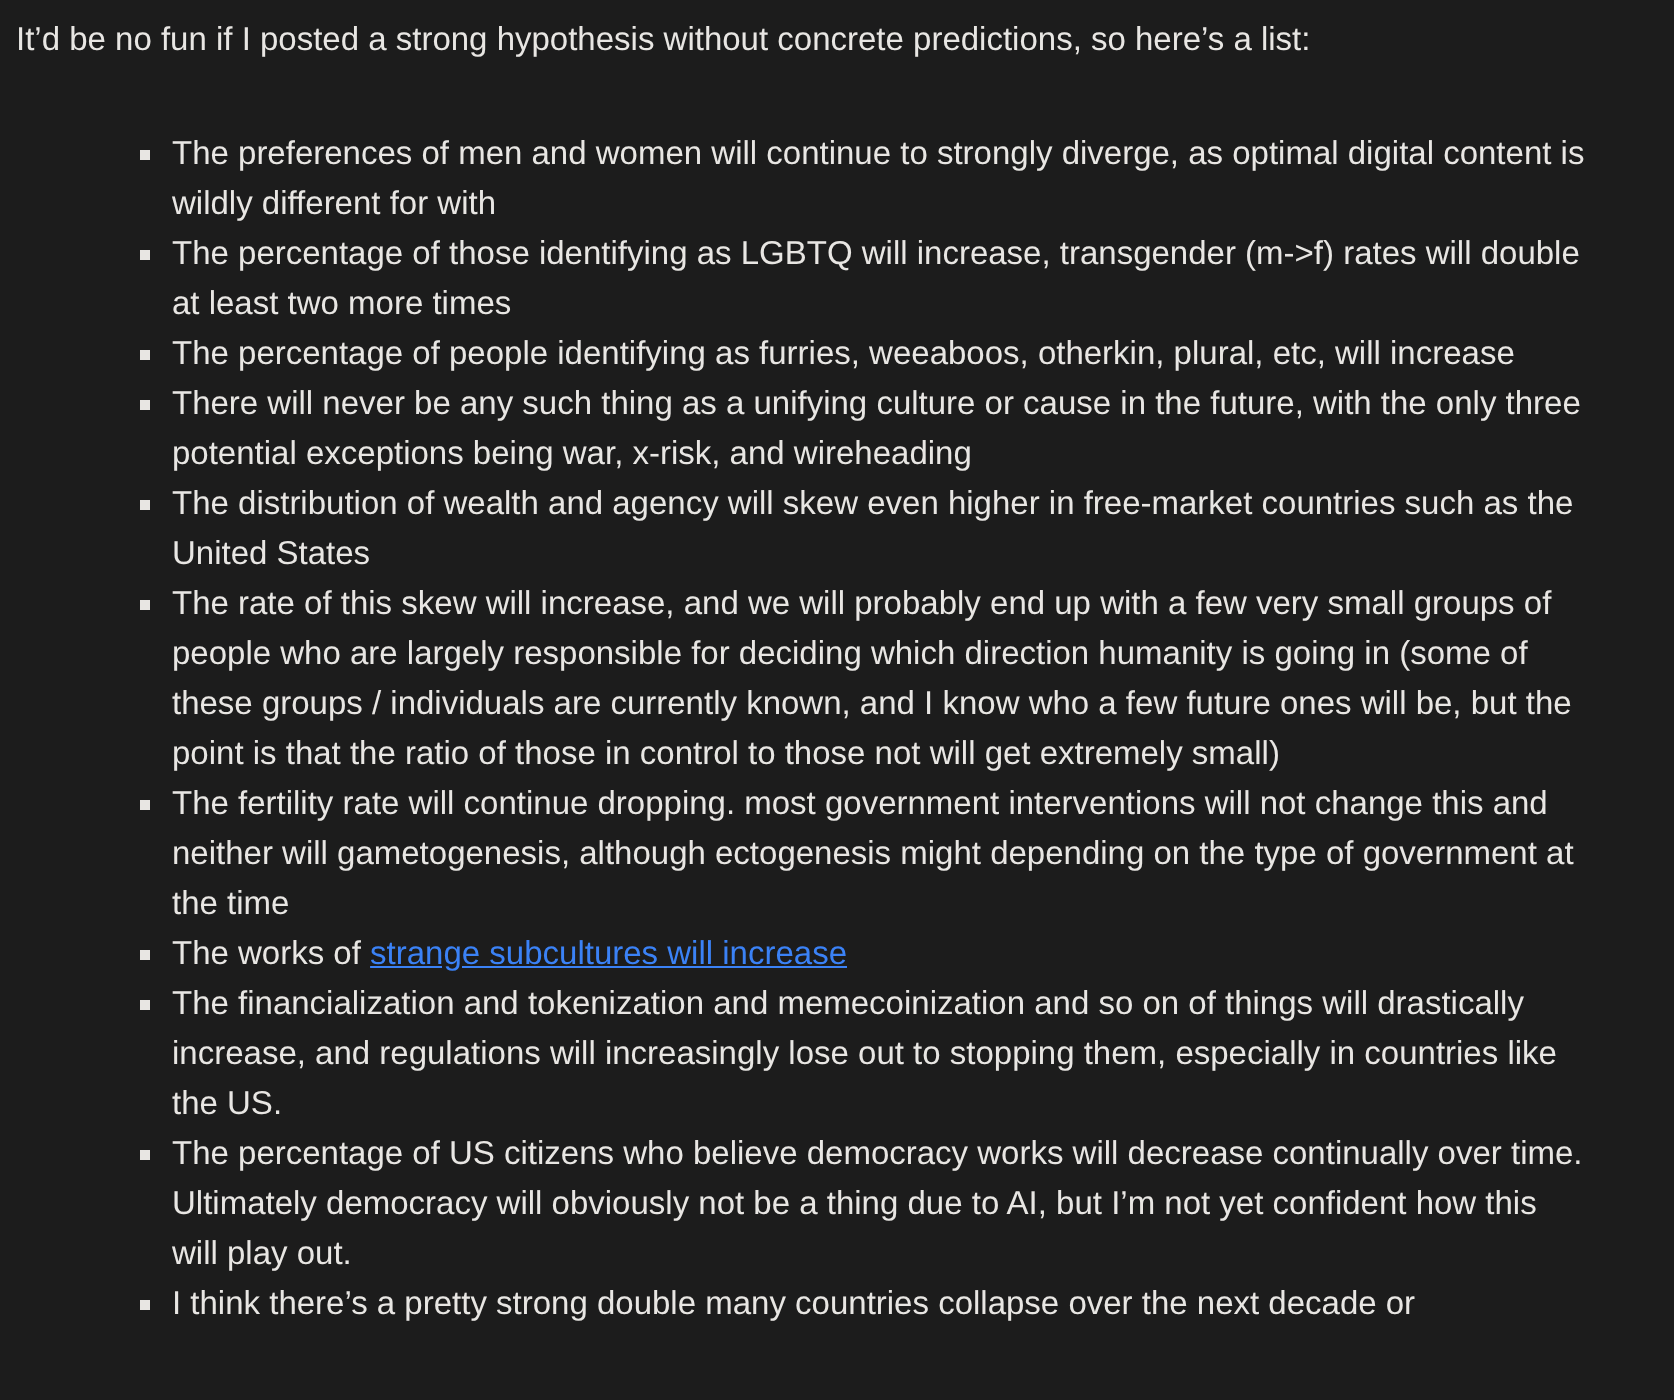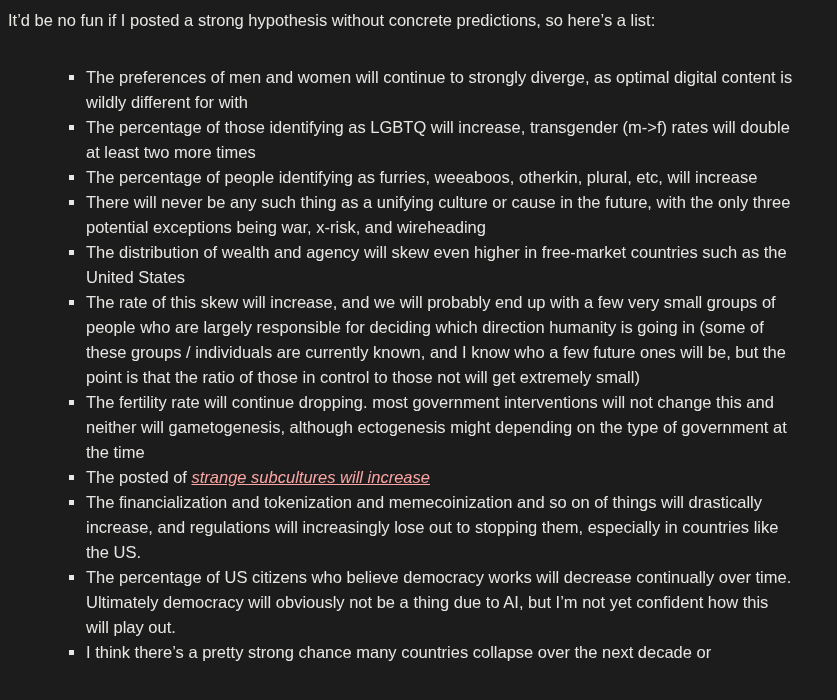--- a/index.html
+++ b/index.html
@@ -29,37 +29,36 @@
   ul.predictions {
     margin: 32px 0 0 0;
     padding: 0 36px 0 78px;
     list-style: square;
   }
   ul.predictions li {
     margin: 0;
     padding: 0;
   }
   a.pred-link {
-    color: #fca5a5;
+    color: #3b82f6;
     text-decoration: underline;
     cursor: pointer;
-    font-style: italic;
   }
 </style>
 </head>
 <body>
 
 <div class="page">
   <p class="intro">It’d be no fun if I posted a strong hypothesis without concrete predictions, so here’s a list:</p>
   <ul class="predictions">
     <li><span>The preferences of men and women will continue to strongly diverge, as optimal digital content is wildly different for with</span></li>
     <li><span>The percentage of those identifying as LGBTQ will increase, transgender (m-&gt;f) rates will double at least two more times</span></li>
     <li><span>The percentage of people identifying as furries, weeaboos, otherkin, plural, etc, will increase</span></li>
     <li><span>There will never be any such thing as a unifying culture or cause in the future, with the only three potential exceptions being war, x-risk, and wireheading</span></li>
     <li><span>The distribution of wealth and agency will skew even higher in free-market countries such as the United States</span></li>
     <li><span>The rate of this skew will increase, and we will probably end up with a few very small groups of people who are largely responsible for deciding which direction humanity is going in (some of these groups / individuals are currently known, and I know who a few future ones will be, but the point is that the ratio of those in control to those not will get extremely small)</span></li>
     <li><span>The fertility rate will continue dropping. most government interventions will not change this and neither will gametogenesis, although ectogenesis might depending on the type of government at the time</span></li>
-    <li><span>The posted of </span><a class="pred-link">strange subcultures will increase</a></li>
+    <li><span>The works of </span><a class="pred-link">strange subcultures will increase</a></li>
     <li><span>The financialization and tokenization and memecoinization and so on of things will drastically increase, and regulations will increasingly lose out to stopping them, especially in countries like the US.</span></li>
     <li><span>The percentage of US citizens who believe democracy works will decrease continually over time. Ultimately democracy will obviously not be a thing due to AI, but I’m not yet confident how this will play out.</span></li>
-    <li><span>I think there’s a pretty strong chance many countries collapse over the next decade or</span></li>
+    <li><span>I think there’s a pretty strong double many countries collapse over the next decade or</span></li>
   </ul>
 </div>
 
 </body></html>

